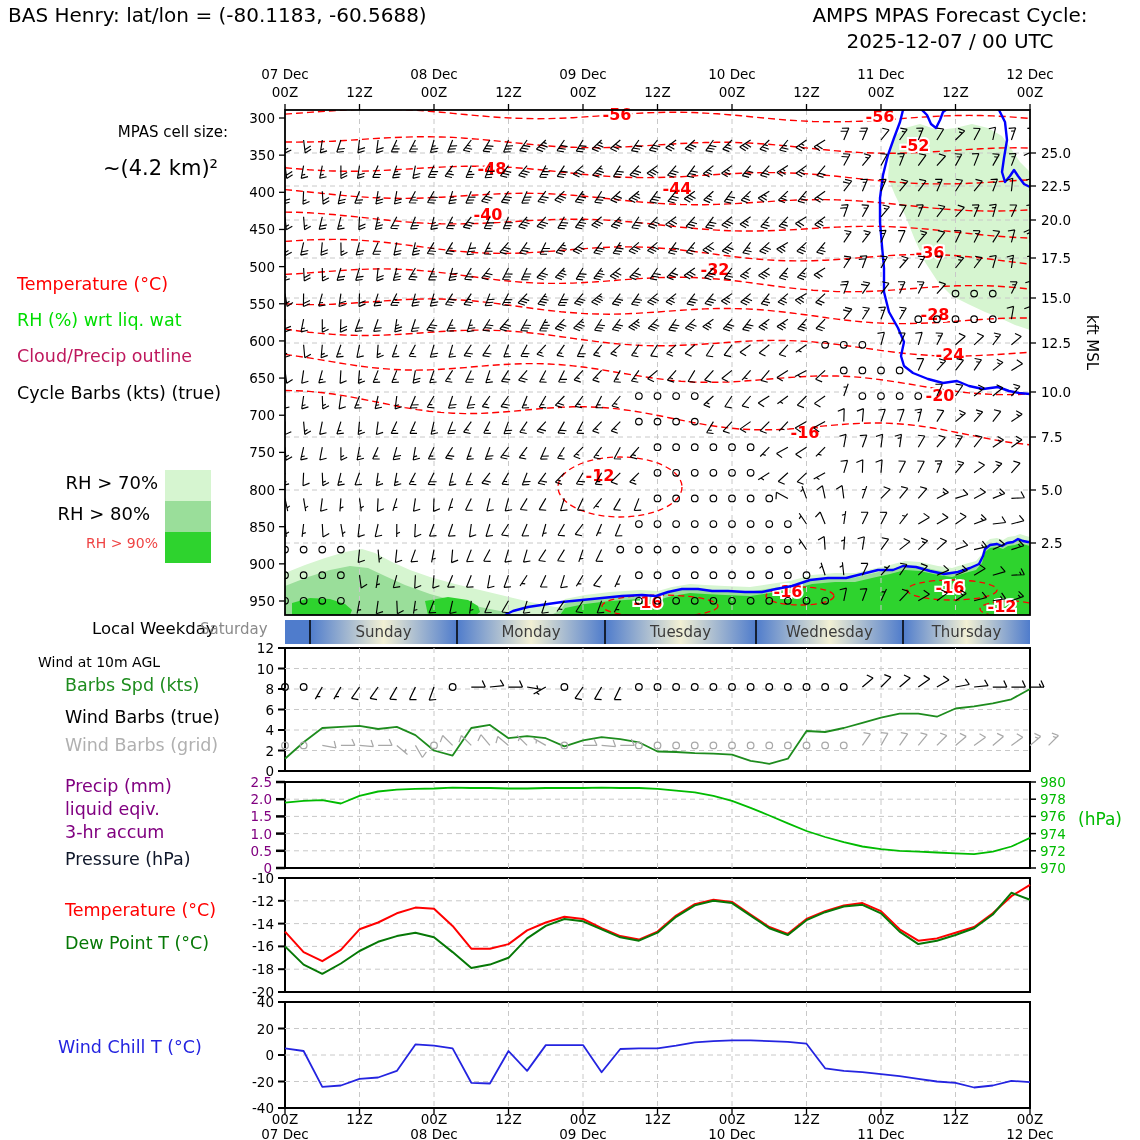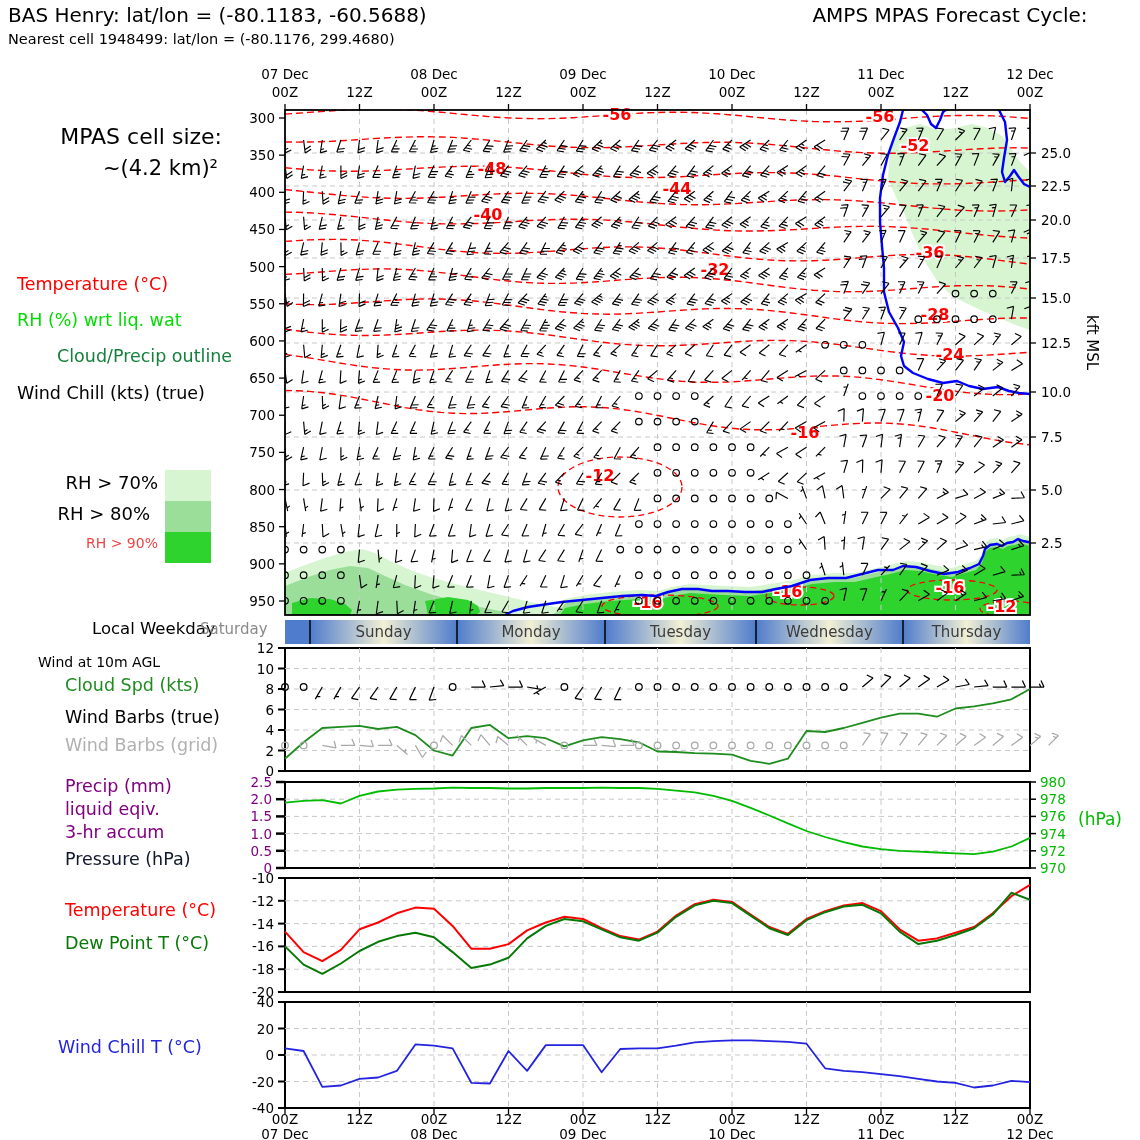--- a/index.html
+++ b/index.html
@@ -1220,45 +1220,45 @@
         <text x="732" y="1139" text-anchor="middle" font-size="13.5px">10 Dec</text>
         <text x="806.5" y="1124" text-anchor="middle" font-size="13.5px">12Z</text>
         <text x="881" y="1124" text-anchor="middle" font-size="13.5px">00Z</text>
         <text x="881" y="1139" text-anchor="middle" font-size="13.5px">11 Dec</text>
         <text x="955.5" y="1124" text-anchor="middle" font-size="13.5px">12Z</text>
         <text x="1030" y="1124" text-anchor="middle" font-size="13.5px">00Z</text>
         <text x="1030" y="1139" text-anchor="middle" font-size="13.5px">12 Dec</text>
       </svg></div>
 
   <div class="lbl" style="left:8px;top:4px;font-size:20px;color:#000;">BAS Henry: lat/lon = (-80.1183, -60.5688)</div>
-  <div class="lbl" style="left:8px;top:31px;font-size:14.5px;color:#000;">Nearest cell 1948499: lat/lon = (-80.1176, 299.4680)</div>
   <div class="lbl" style="left:770px;top:4px;width:360px;text-align:center;font-size:20px;color:#000;">AMPS MPAS Forecast Cycle:</div>
+  <div class="lbl" style="left:770px;top:30px;width:360px;text-align:center;font-size:20px;color:#000;">2025-12-07 / 00 UTC</div>
 
-  <div class="lbl" style="left:24px;top:124px;width:198px;text-align:right;font-size:22px;color:#000;">MPAS cell size:</div>
+  <div class="lbl" style="left:30px;top:124px;width:198px;text-align:right;font-size:15px;color:#000;">MPAS cell size:</div>
   <div class="lbl" style="left:20px;top:156px;width:198px;text-align:right;font-size:21px;color:#000;">~(4.2 km)²</div>
 
   <div class="lbl" style="left:17px;top:274px;font-size:17.5px;color:#ff0000;">Temperature (°C)</div>
   <div class="lbl" style="left:17px;top:310px;font-size:17.5px;color:#00dd00;">RH (%) wrt liq. wat</div>
-  <div class="lbl" style="left:17px;top:346px;font-size:17.5px;color:#15803d;margin-left:40px;">Cloud/Precip outline</div>
-  <div class="lbl" style="left:17px;top:383px;font-size:17.5px;color:#000;">Wind Chill (kts) (true)</div>
+  <div class="lbl" style="left:17px;top:346px;font-size:17.5px;color:#be185d;">Cloud/Precip outline</div>
+  <div class="lbl" style="left:17px;top:383px;font-size:17.5px;color:#000;">Cycle Barbs (kts) (true)</div>
 
   <div class="lbl" style="left:40px;top:473px;width:118px;text-align:right;font-size:18px;color:#000;">RH &gt; 70%</div>
   <div class="lbl" style="left:32px;top:504px;width:118px;text-align:right;font-size:18px;color:#000;">RH &gt; 80%</div>
   <div class="lbl" style="left:40px;top:535px;width:118px;text-align:right;font-size:14px;color:#ef4444;">RH &gt; 90%</div>
   <div class="lbl" style="left:165px;top:470px;">
     <div class="swatch" style="background:#d6f5d0;"></div>
     <div class="swatch" style="background:#9ade9a;"></div>
     <div class="swatch" style="background:#2ed32e;"></div>
   </div>
 
   <div class="lbl" style="left:92px;top:620px;font-size:16.5px;color:#000;">Local Weekday</div>
   <div class="lbl" style="left:200px;top:621px;font-size:15px;color:#8a8a8a;">Saturday</div>
 
   <div class="lbl" style="left:38px;top:654px;font-size:14px;color:#000;">Wind at 10m AGL</div>
-  <div class="lbl" style="left:65px;top:675px;font-size:17.5px;color:#1e8c1e;">Cloud Spd (kts)</div>
+  <div class="lbl" style="left:65px;top:675px;font-size:17.5px;color:#1e8c1e;">Barbs Spd (kts)</div>
   <div class="lbl" style="left:65px;top:707px;font-size:17.5px;color:#000;">Wind Barbs (true)</div>
   <div class="lbl" style="left:65px;top:735px;font-size:17.5px;color:#b0b0b0;">Wind Barbs (grid)</div>
 
   <div class="lbl" style="left:65px;top:776px;font-size:17.5px;color:#800080;">Precip (mm)</div>
   <div class="lbl" style="left:65px;top:799px;font-size:17.5px;color:#800080;">liquid eqiv.</div>
   <div class="lbl" style="left:65px;top:822px;font-size:17.5px;color:#800080;">3-hr accum</div>
   <div class="lbl" style="left:65px;top:849px;font-size:17.5px;color:#0f172a;">Pressure (hPa)</div>
   <div class="lbl" style="left:1078px;top:810px;font-size:17px;color:#00bb00;">(hPa)</div>
 
   <div class="lbl" style="left:65px;top:900px;font-size:17.5px;color:#ff0000;">Temperature (°C)</div>

